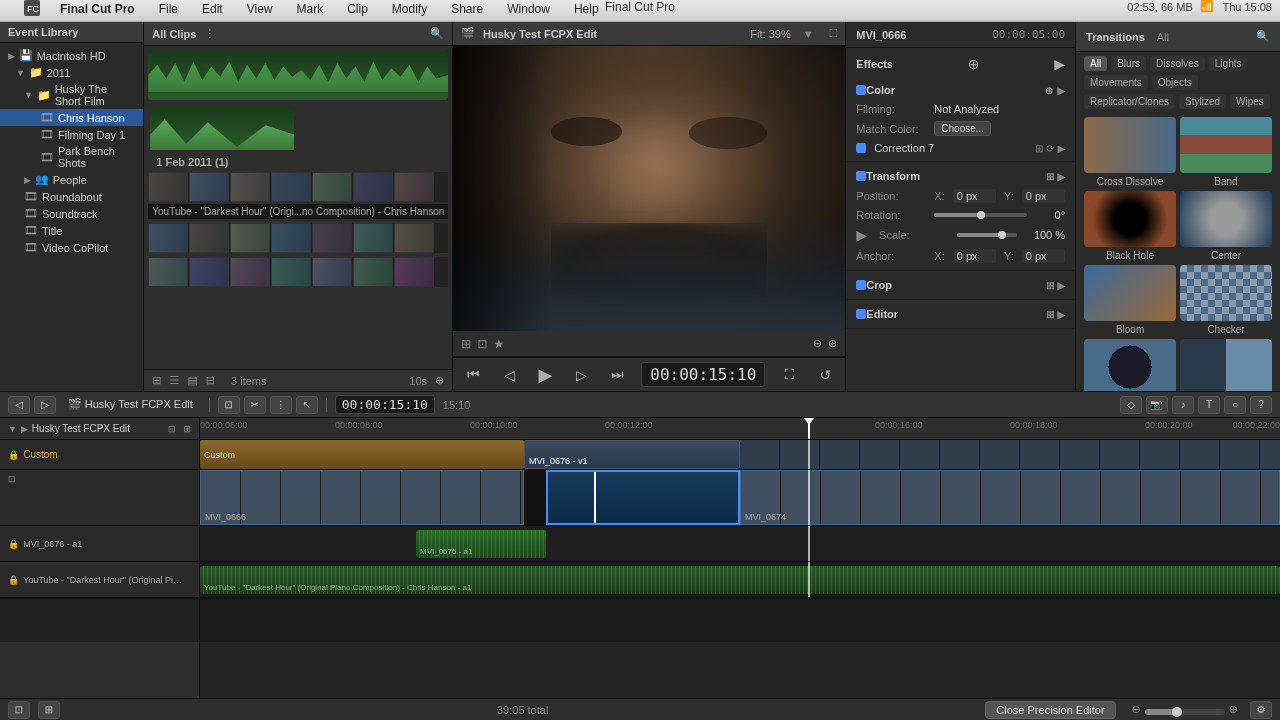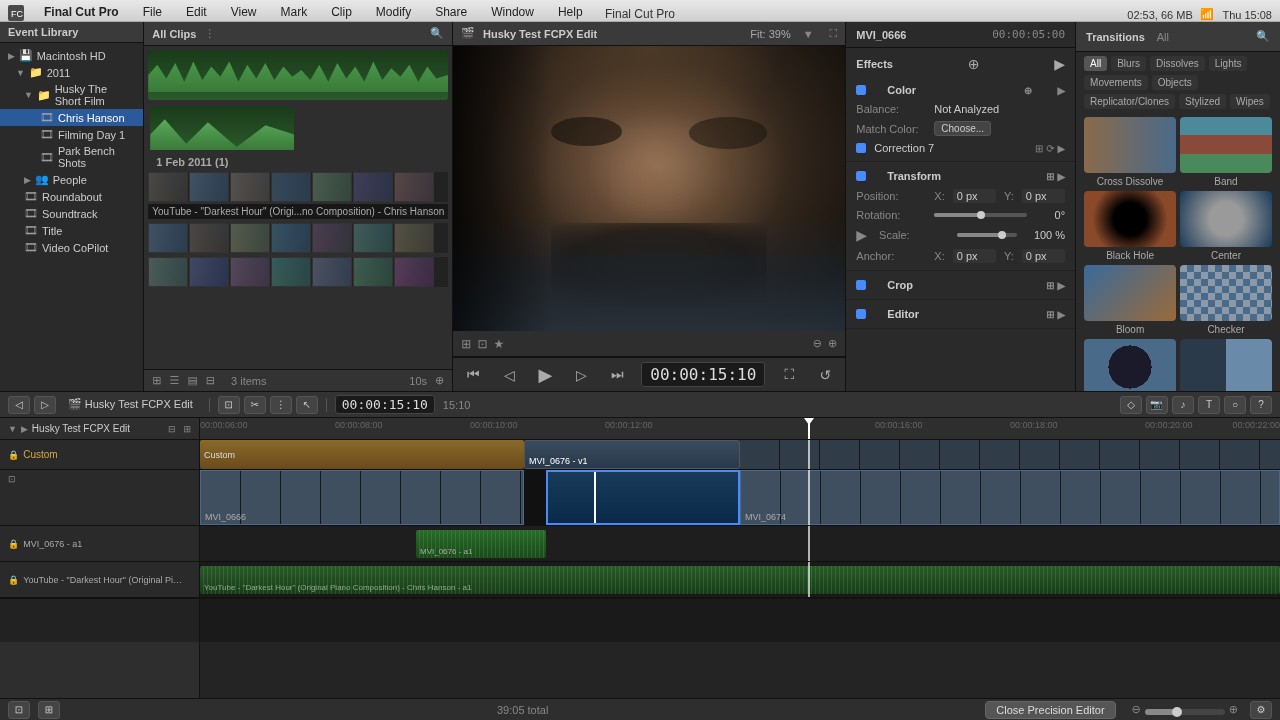--- a/index.html
+++ b/index.html
@@ -12,22 +12,22 @@
       font-size: 11px;
       color: #ddd;
       user-select: none;
     }
 
     
     #menubar {
       height: 22px;
       background: linear-gradient(to bottom, #e8e8e8, #d0d0d0);
       display: flex;
-      align-items: flex-end;
-      padding: 0 8px;
+      align-items: flex-start;
+      padding: 0 24px;
       gap: 16px;
       position: relative;
       border-bottom: 1px solid #aaa;
     }
     #menubar .menu-item {
       font-size: 12px;
       color: #222;
       cursor: pointer;
       padding: 2px 4px;
     }
@@ -364,21 +364,21 @@
       overflow-y: auto;
       padding: 4px 0;
     }
     .inspector-section {
       border-bottom: 1px solid #222;
       padding: 4px 0;
     }
     .inspector-section-header {
       display: flex;
       align-items: center;
-      gap: 21px;
+      gap: 0;
       padding: 4px 10px;
       cursor: pointer;
       color: #ccc;
       font-weight: bold;
       font-size: 11px;
     }
     .inspector-section-header .section-dot {
       width: 10px; height: 10px;
       border-radius: 2px;
       display: inline-block;
@@ -942,21 +942,21 @@
         </div>
 
         <div class="inspector-section">
           <div class="inspector-section-header">
             <span class="section-dot" style="background:#4a8aff;"></span>
             <span>Color</span>
             <span style="margin-left:auto;color:#888;font-size:10px;">⊕</span>
             <span style="color:#888;font-size:10px;margin-left:4px;">▶</span>
           </div>
           <div class="inspector-row">
-            <span class="inspector-label">Balance:</span>
+            <span class="inspector-label">Filming:</span>
             <span class="inspector-value">Not Analyzed</span>
           </div>
           <div class="inspector-row">
             <span class="inspector-label">Match Color:</span>
             <span class="btn-small">Choose...</span>
           </div>
           <div class="inspector-row">
             <span style="width:10px;height:10px;background:#4a8aff;border-radius:2px;display:inline-block;"></span>
             <span class="inspector-value">Correction 7</span>
             <span style="color:#888;font-size:10px;margin-left:auto;">⊞ ⟳ ▶</span>

